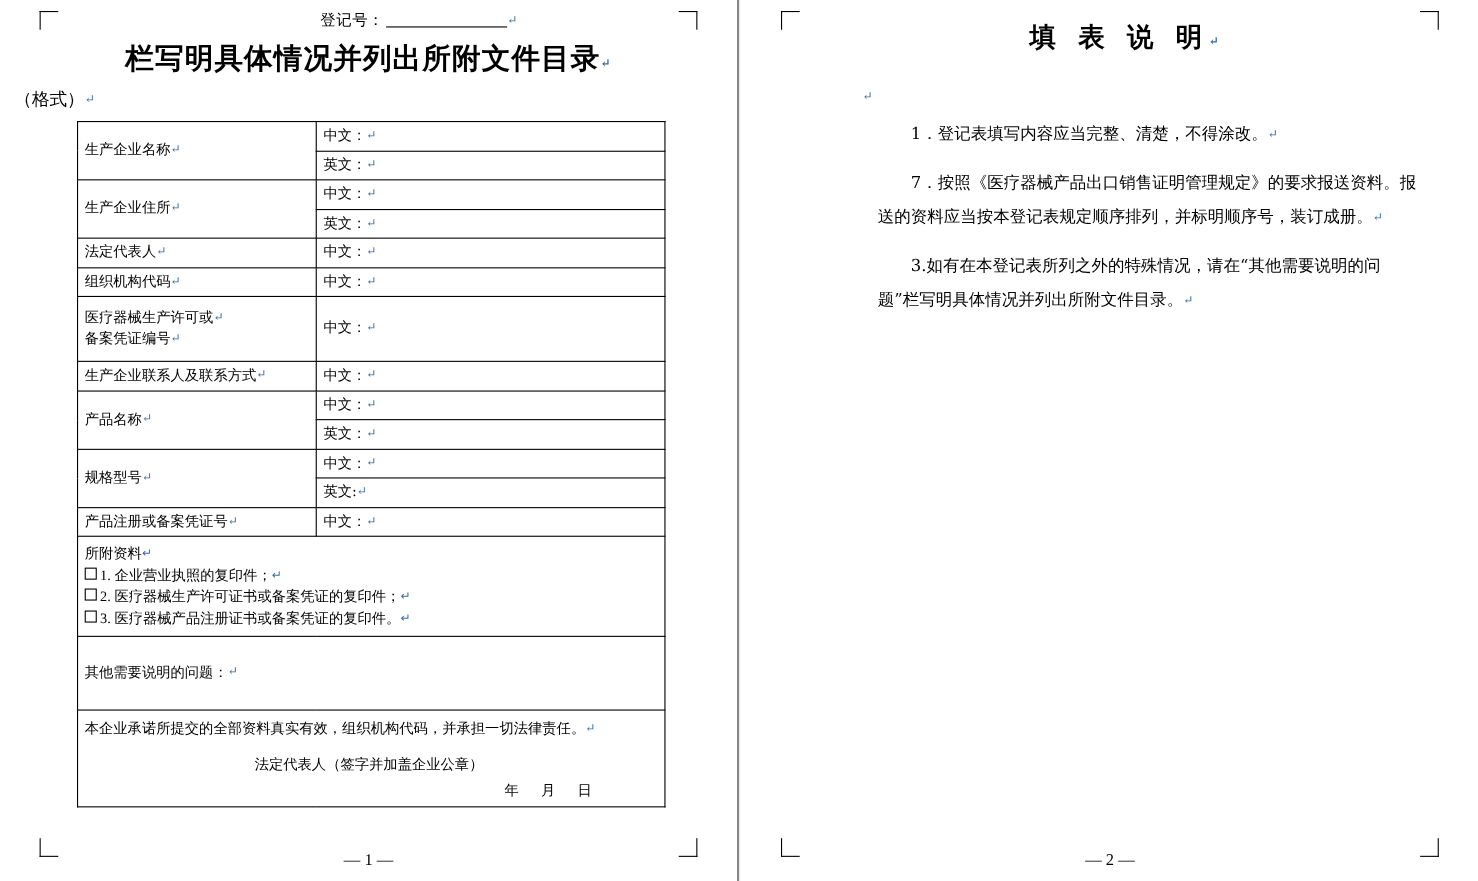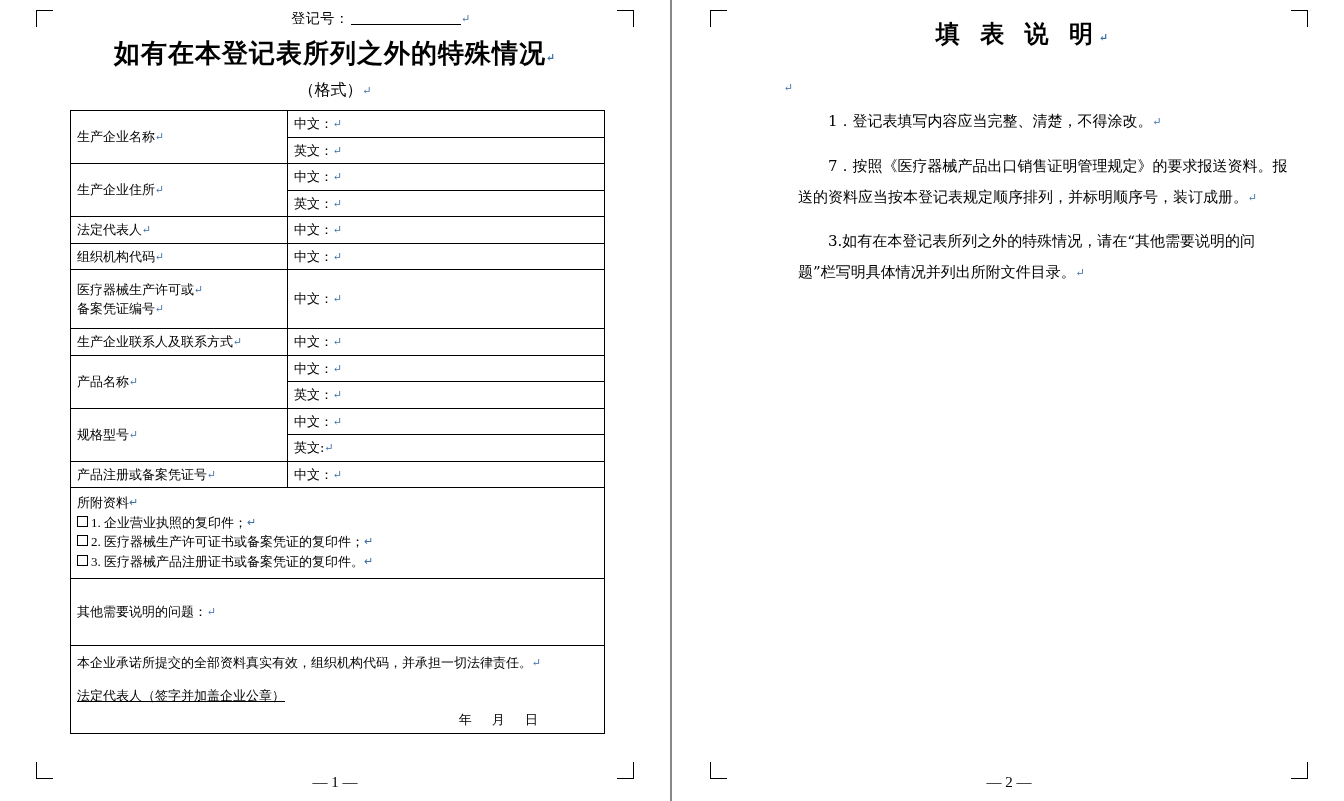--- a/index.html
+++ b/index.html
@@ -72,24 +72,23 @@
     top: 36px;
     width: 100%;
     text-align: center;
     font-size: 26px;
     font-weight: bold;
     font-family: "DejaVu Serif", "Liberation Serif", serif;
     letter-spacing: 1px;
   }
   .doc-subtitle {
     position: absolute;
-    left: 0;
+    left: 13px;
     top: 80px;
     width: 100%;
-    text-align: center;
     font-size: 16px;
   }
 
   table.form {
     position: absolute;
     left: 70px;
     top: 110px;
     width: 508px;
     border-collapse: collapse;
     table-layout: fixed;
@@ -114,21 +113,21 @@
   .chk {
     display: inline-block;
     width: 9px;
     height: 9px;
     border: 1px solid #000;
     margin-right: 3px;
     vertical-align: 0px;
   }
   .other-cell { height: 60px; vertical-align: middle; }
   .promise-cell { height: 78px; vertical-align: top; padding-top: 6px !important; }
-  .promise-line2 { display: block; text-align: left; margin-top: 14px; padding-right: 4px; text-decoration: underline; }
+  .promise-line2 { display: block; text-align: center; margin-top: 14px; padding-right: 4px; }
   .promise-line3 { display: block; text-align: right; margin-top: 4px; padding-right: 52px; letter-spacing: 8px;}
 
   .page-num {
     position: absolute;
     bottom: 10px;
     width: 100%;
     text-align: center;
     font-size: 15px;
     font-family: "Liberation Serif", serif;
   }
@@ -165,21 +164,21 @@
   <div class="corner tl" style="left:36px; top:10px;"></div>
   <div class="corner tr" style="right:36px; top:10px;"></div>
   <div class="corner bl" style="left:36px; bottom:22px;"></div>
   <div class="corner br" style="right:36px; bottom:22px;"></div>
 
   <div class="reg-no-line">
     <span>登记号：</span><span class="reg-no-blank"></span><span class="pilcrow">↵</span>
   </div>
 
   <div class="doc-title">
-    <span>如有在本登记表所列之外的特殊情况</span><span class="pilcrow">↵</span>
+    <span>栏写明具体情况并列出所附文件目录</span><span class="pilcrow">↵</span>
   </div>
 
   <div class="doc-subtitle">
     <span>（格式）</span><span class="pilcrow">↵</span>
   </div>
 
   <table class="form">
     <tbody>
 
       <tr>

